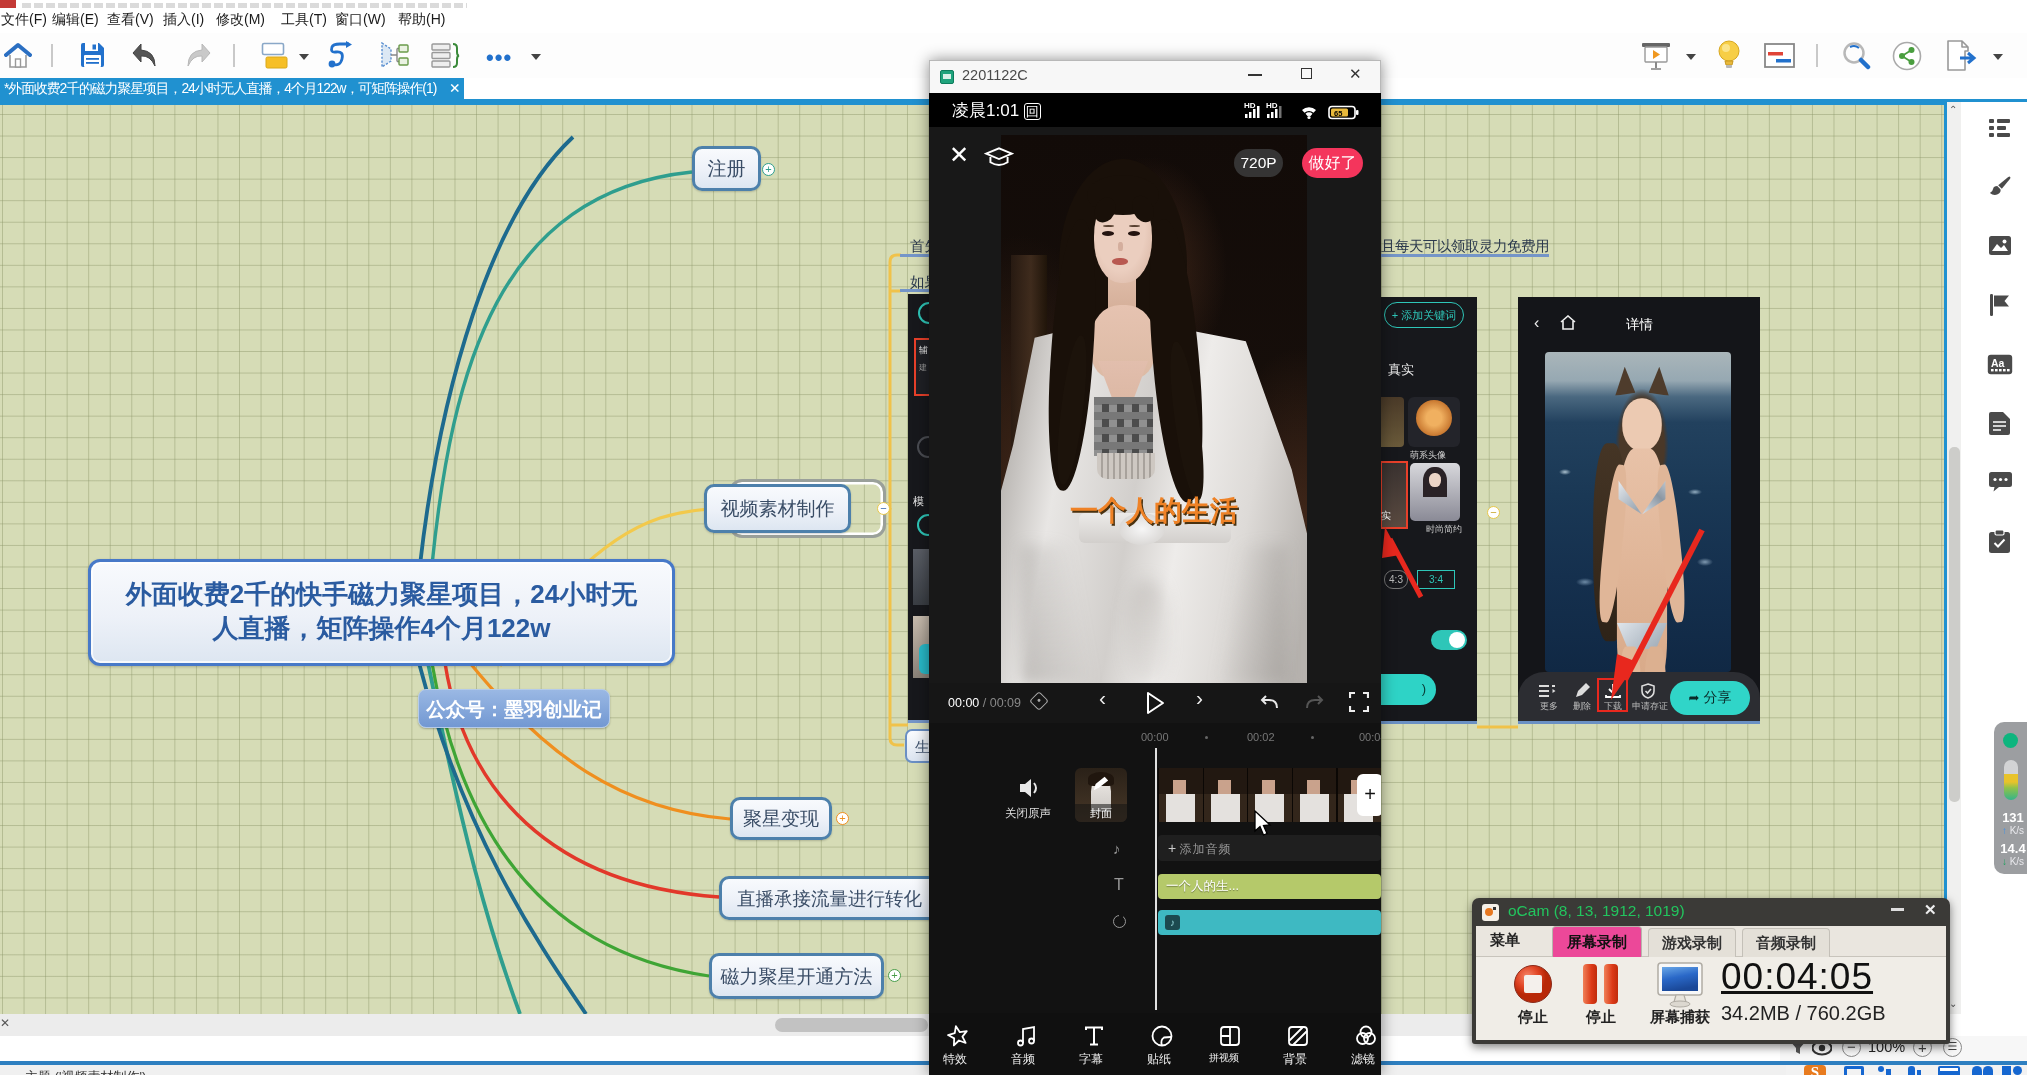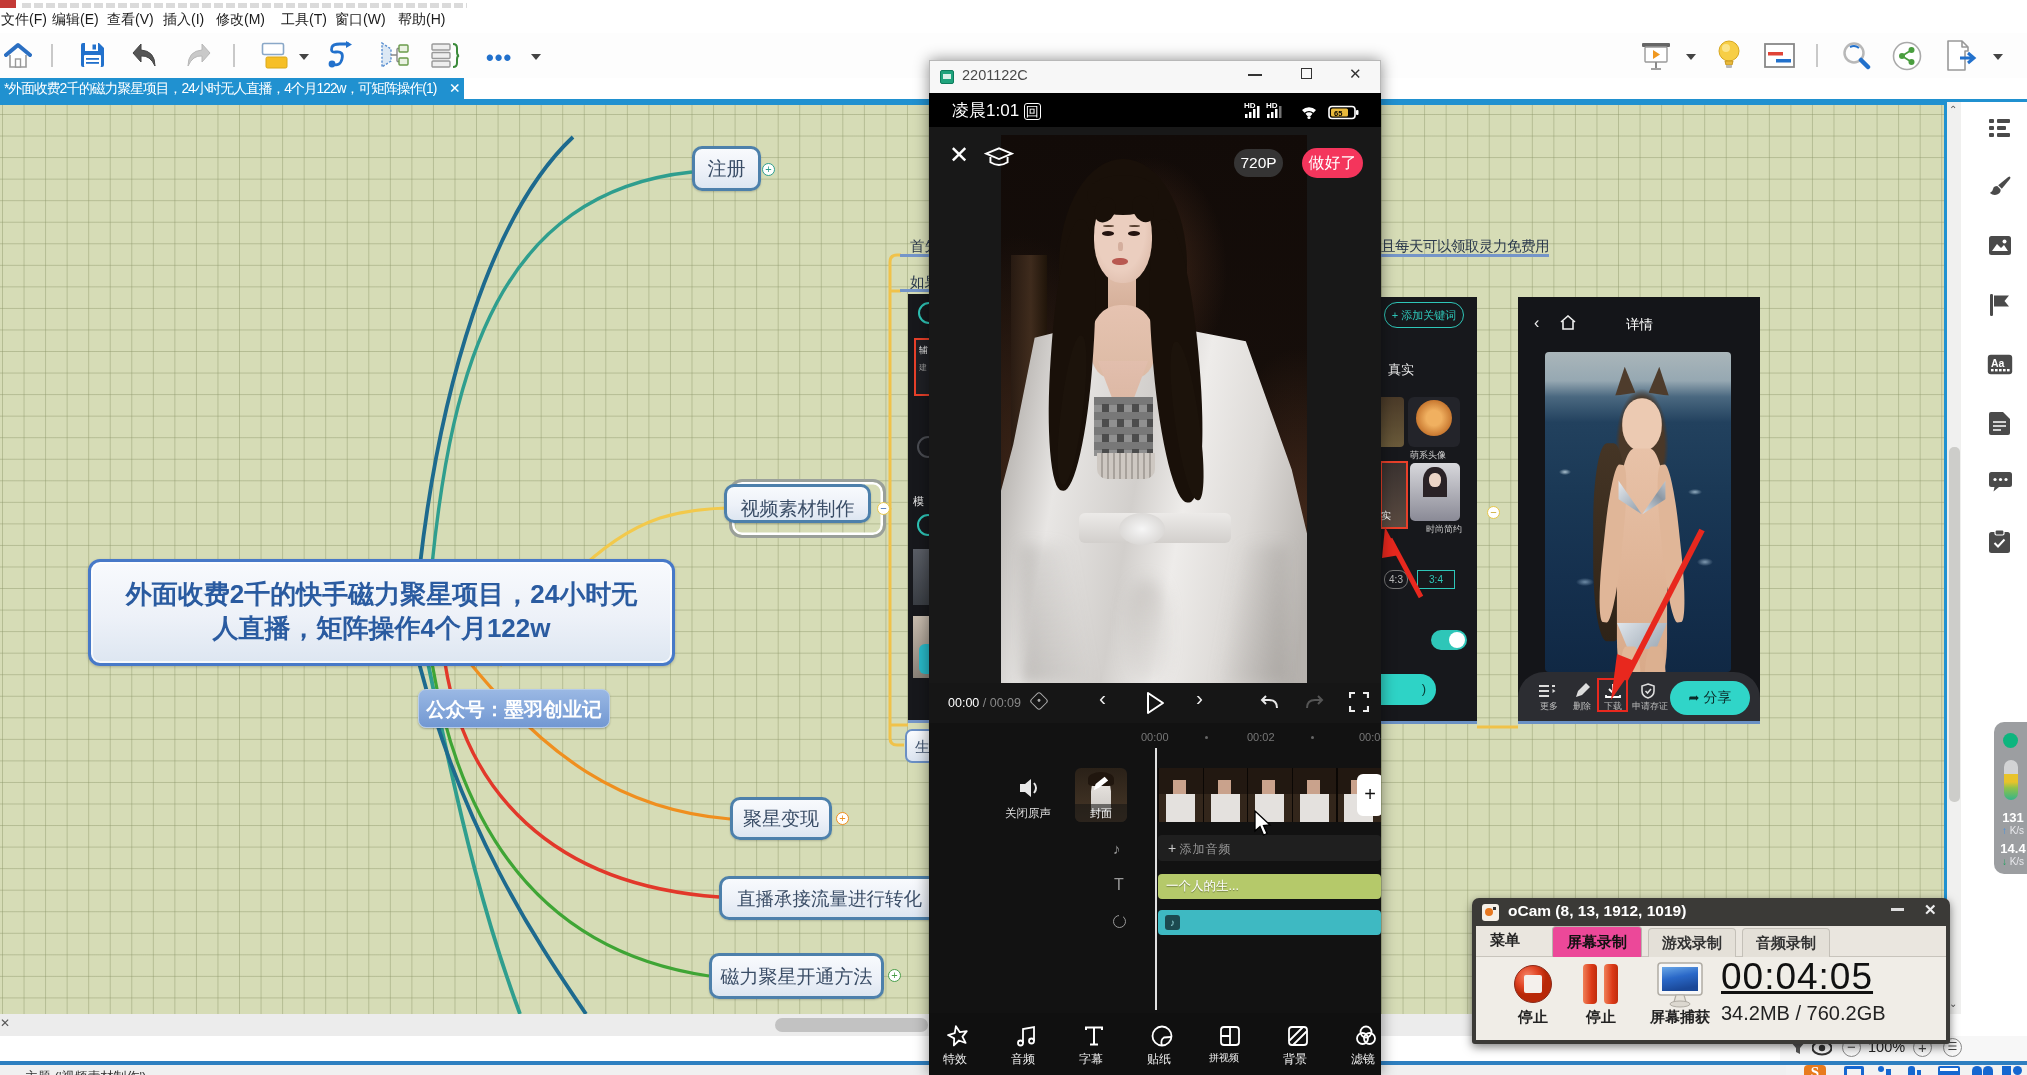--- a/index.html
+++ b/index.html
@@ -217,21 +217,21 @@
     <div class="abs" style="left:905px;top:729px;width:120px;height:34px;border:2.5px solid #6a8fc4;border-radius:7px;background:linear-gradient(#fbfcfe,#dbe4f0);font-size:15px;color:#41546e;padding:7px 0 0 8px;">生成</div>
 
     <div class="node" style="left:88px;top:559px;width:587px;height:107px;border-width:3.5px;border-color:#4779c8;border-radius:12px;font-size:26px;font-weight:bold;color:#2a5ba0;line-height:34px;padding-top:15px;box-shadow:inset 0 0 0 2px rgba(255,255,255,0.75), 0 1px 3px rgba(0,0,0,0.2);">外面收费2千的快手磁力聚星项目，24小时无<br>人直播，矩阵操作4个月122w</div>
 
     <div class="abs" style="left:418px;top:689px;width:192px;height:39px;border-radius:8px;background:linear-gradient(#9ab8e4,#7298d2);border:1px solid #b5cbe9;color:#fff;font-weight:bold;font-size:19.5px;text-align:center;line-height:38px;box-shadow:0 1px 2px rgba(0,0,0,0.25);">公众号：墨羽创业记</div>
 
     <div class="node" style="left:692px;top:146px;width:69px;height:45px;font-size:19px;line-height:40px;">注册</div>
     <div class="abs" style="left:762px;top:163px;width:13px;height:13px;border:1.5px solid #2f9e8e;border-radius:50%;background:#fff;color:#2f9e8e;font-size:11px;line-height:11px;text-align:center;">+</div>
 
     <div class="abs" style="left:729px;top:479px;width:157px;height:59px;border:3.5px solid #9aa09a;border-radius:13px;box-shadow:inset 0 0 0 2.5px #fff;"></div>
-    <div class="node" style="left:724px;top:484px;width:147px;height:39px;font-size:19px;line-height:44px;">视频素材制作</div>
+    <div class="node" style="left:704px;top:484px;width:147px;height:49px;font-size:19px;line-height:44px;">视频素材制作</div>
     <div class="abs" style="left:877px;top:502px;width:13px;height:13px;border:1.5px solid #e8c84a;border-radius:50%;background:#fff;color:#3a6ab0;font-size:11px;line-height:10px;text-align:center;">−</div>
 
     <div class="node" style="left:730px;top:797px;width:102px;height:43px;font-size:19px;line-height:38px;">聚星变现</div>
     <div class="abs" style="left:836px;top:812px;width:13px;height:13px;border:1.5px solid #ef8f1f;border-radius:50%;background:#fff;color:#ef8f1f;font-size:11px;line-height:11px;text-align:center;">+</div>
 
     <div class="node" style="left:719px;top:876px;width:242px;height:44px;font-size:18.5px;line-height:40px;text-align:left;padding-left:15px;">直播承接流量进行转化</div>
 
     <div class="node" style="left:709px;top:953px;width:175px;height:46px;font-size:19px;line-height:41px;">磁力聚星开通方法</div>
     <div class="abs" style="left:888px;top:969px;width:13px;height:13px;border:1.5px solid #4a9d4a;border-radius:50%;background:#fff;color:#4a9d4a;font-size:11px;line-height:11px;text-align:center;">+</div>
 
@@ -486,20 +486,21 @@
         <div class="abs" style="left:152px;top:84px;width:46px;height:284px;border-radius:48%;background:#191009;transform:rotate(-5deg);"></div>
         <div class="abs" style="left:60px;top:200px;width:22px;height:150px;border-radius:48%;background:#1c130b;transform:rotate(7deg);"></div>
         <div class="abs" style="left:174px;top:206px;width:24px;height:160px;border-radius:48%;background:#1c130b;transform:rotate(-8deg);"></div>
         <div class="abs" style="left:20px;top:410px;width:90px;height:138px;background:linear-gradient(80deg,rgba(150,146,142,0.5),transparent 65%);filter:blur(7px);"></div>
         <div class="abs" style="left:196px;top:410px;width:90px;height:138px;background:linear-gradient(280deg,rgba(150,146,142,0.45),transparent 65%);filter:blur(7px);"></div>
         <div class="abs" style="left:126px;top:445px;width:40px;height:103px;background:linear-gradient(rgba(168,163,158,0.35),rgba(190,186,182,0.2));border-radius:40%;filter:blur(8px);"></div>
 
         <div class="abs" style="left:78px;top:378px;width:152px;height:30px;background:linear-gradient(#ecEAE8,#d2cfcc);border-radius:6px;"></div>
         <div class="abs" style="left:118px;top:378px;width:46px;height:32px;background:radial-gradient(#f6f6f6,#d0cdca);border-radius:50%;"></div>
 
+        <div class="abs" style="left:0;top:357px;width:100%;text-align:center;font-size:28px;font-weight:bold;color:#ef8226;text-shadow:1.5px 1.5px 0 #4a3210;">一个人的生活</div>
       </div>
 
       <div class="abs" style="left:20px;top:14px;font-size:24px;color:#fff;">✕</div>
       <svg class="abs" style="left:55px;top:18px;" width="30" height="26" viewBox="0 0 28 24" fill="none" stroke="#fff" stroke-width="1.8">
         <path d="M2 8 L14 3 L26 8 L14 13 Z"></path>
           <path d="M6 11 L6 16 Q14 21 22 16 L22 11"></path>
       </svg>
       <div class="abs" style="left:305px;top:22px;width:49px;height:28px;background:rgba(58,58,58,0.88);border-radius:14px;color:#fff;font-size:15.5px;text-align:center;line-height:28px;">720P</div>
       <div class="abs" style="left:373px;top:21px;width:61px;height:30px;background:#f4355c;border-radius:15px;color:#fff;font-size:16px;text-align:center;line-height:29px;">做好了</div>
     </div>
@@ -609,21 +610,21 @@
 
   <svg class="abs" style="left:1253px;top:810px;z-index:40;" width="20" height="28" viewBox="0 0 20 28">
       <path d="M2 1 L2 21 L7 16.5 L10.5 25 L14 23.5 L10.5 15.5 L17 15 Z" fill="#fff" stroke="#000" stroke-width="1.3"></path>
     </svg>
 
   <div class="abs" id="ocam">
     <div class="abs" style="left:10px;top:6px;width:17px;height:17px;background:#f5f0e8;border-radius:3px;">
         <div style="position:absolute;left:3px;top:4px;width:8px;height:8px;background:#e87820;border-radius:50%;"></div>
         <div style="position:absolute;left:11px;top:3px;width:3px;height:3px;background:#333;"></div>
       </div>
-    <div class="abs" style="left:36px;top:4px;font-size:15.5px;font-weight:bold;color:#ffffff;text-align:right;">oCam (8, 13, 1912, 1019)</div>
+    <div class="abs" style="left:36px;top:4px;font-size:15.5px;font-weight:normal;color:#22c55e;text-align:right;">oCam (8, 13, 1912, 1019)</div>
     <div class="abs" style="left:419px;top:10px;width:13px;height:2.5px;background:#ddd;"></div>
     <div class="abs" style="left:452px;top:3px;font-size:15px;color:#eee;font-weight:bold;">✕</div>
     <div id="ocam-body">
 
       <div class="abs" style="left:0;top:0;width:470px;height:31px;background:#eae6df;border-bottom:1px solid #c8c4bc;"></div>
       <div class="abs" style="left:14px;top:5px;font-size:15px;font-weight:bold;color:#222;">菜单</div>
       <div class="abs" style="left:76px;top:0;width:90px;height:31px;background:#ec4899;border:1px solid #b8b4ac;border-bottom:none;border-radius:4px 4px 0 0;font-size:15px;font-weight:bold;color:#111;text-align:center;line-height:29px;">屏幕录制</div>
       <div class="abs" style="left:172px;top:2px;width:88px;height:29px;background:#e4e0d8;border:1px solid #c4c0b8;border-bottom:none;border-radius:4px 4px 0 0;font-size:15px;font-weight:bold;color:#333;text-align:center;line-height:28px;">游戏录制</div>
       <div class="abs" style="left:266px;top:2px;width:88px;height:29px;background:#e4e0d8;border:1px solid #c4c0b8;border-bottom:none;border-radius:4px 4px 0 0;font-size:15px;font-weight:bold;color:#333;text-align:center;line-height:28px;">音频录制</div>
 

